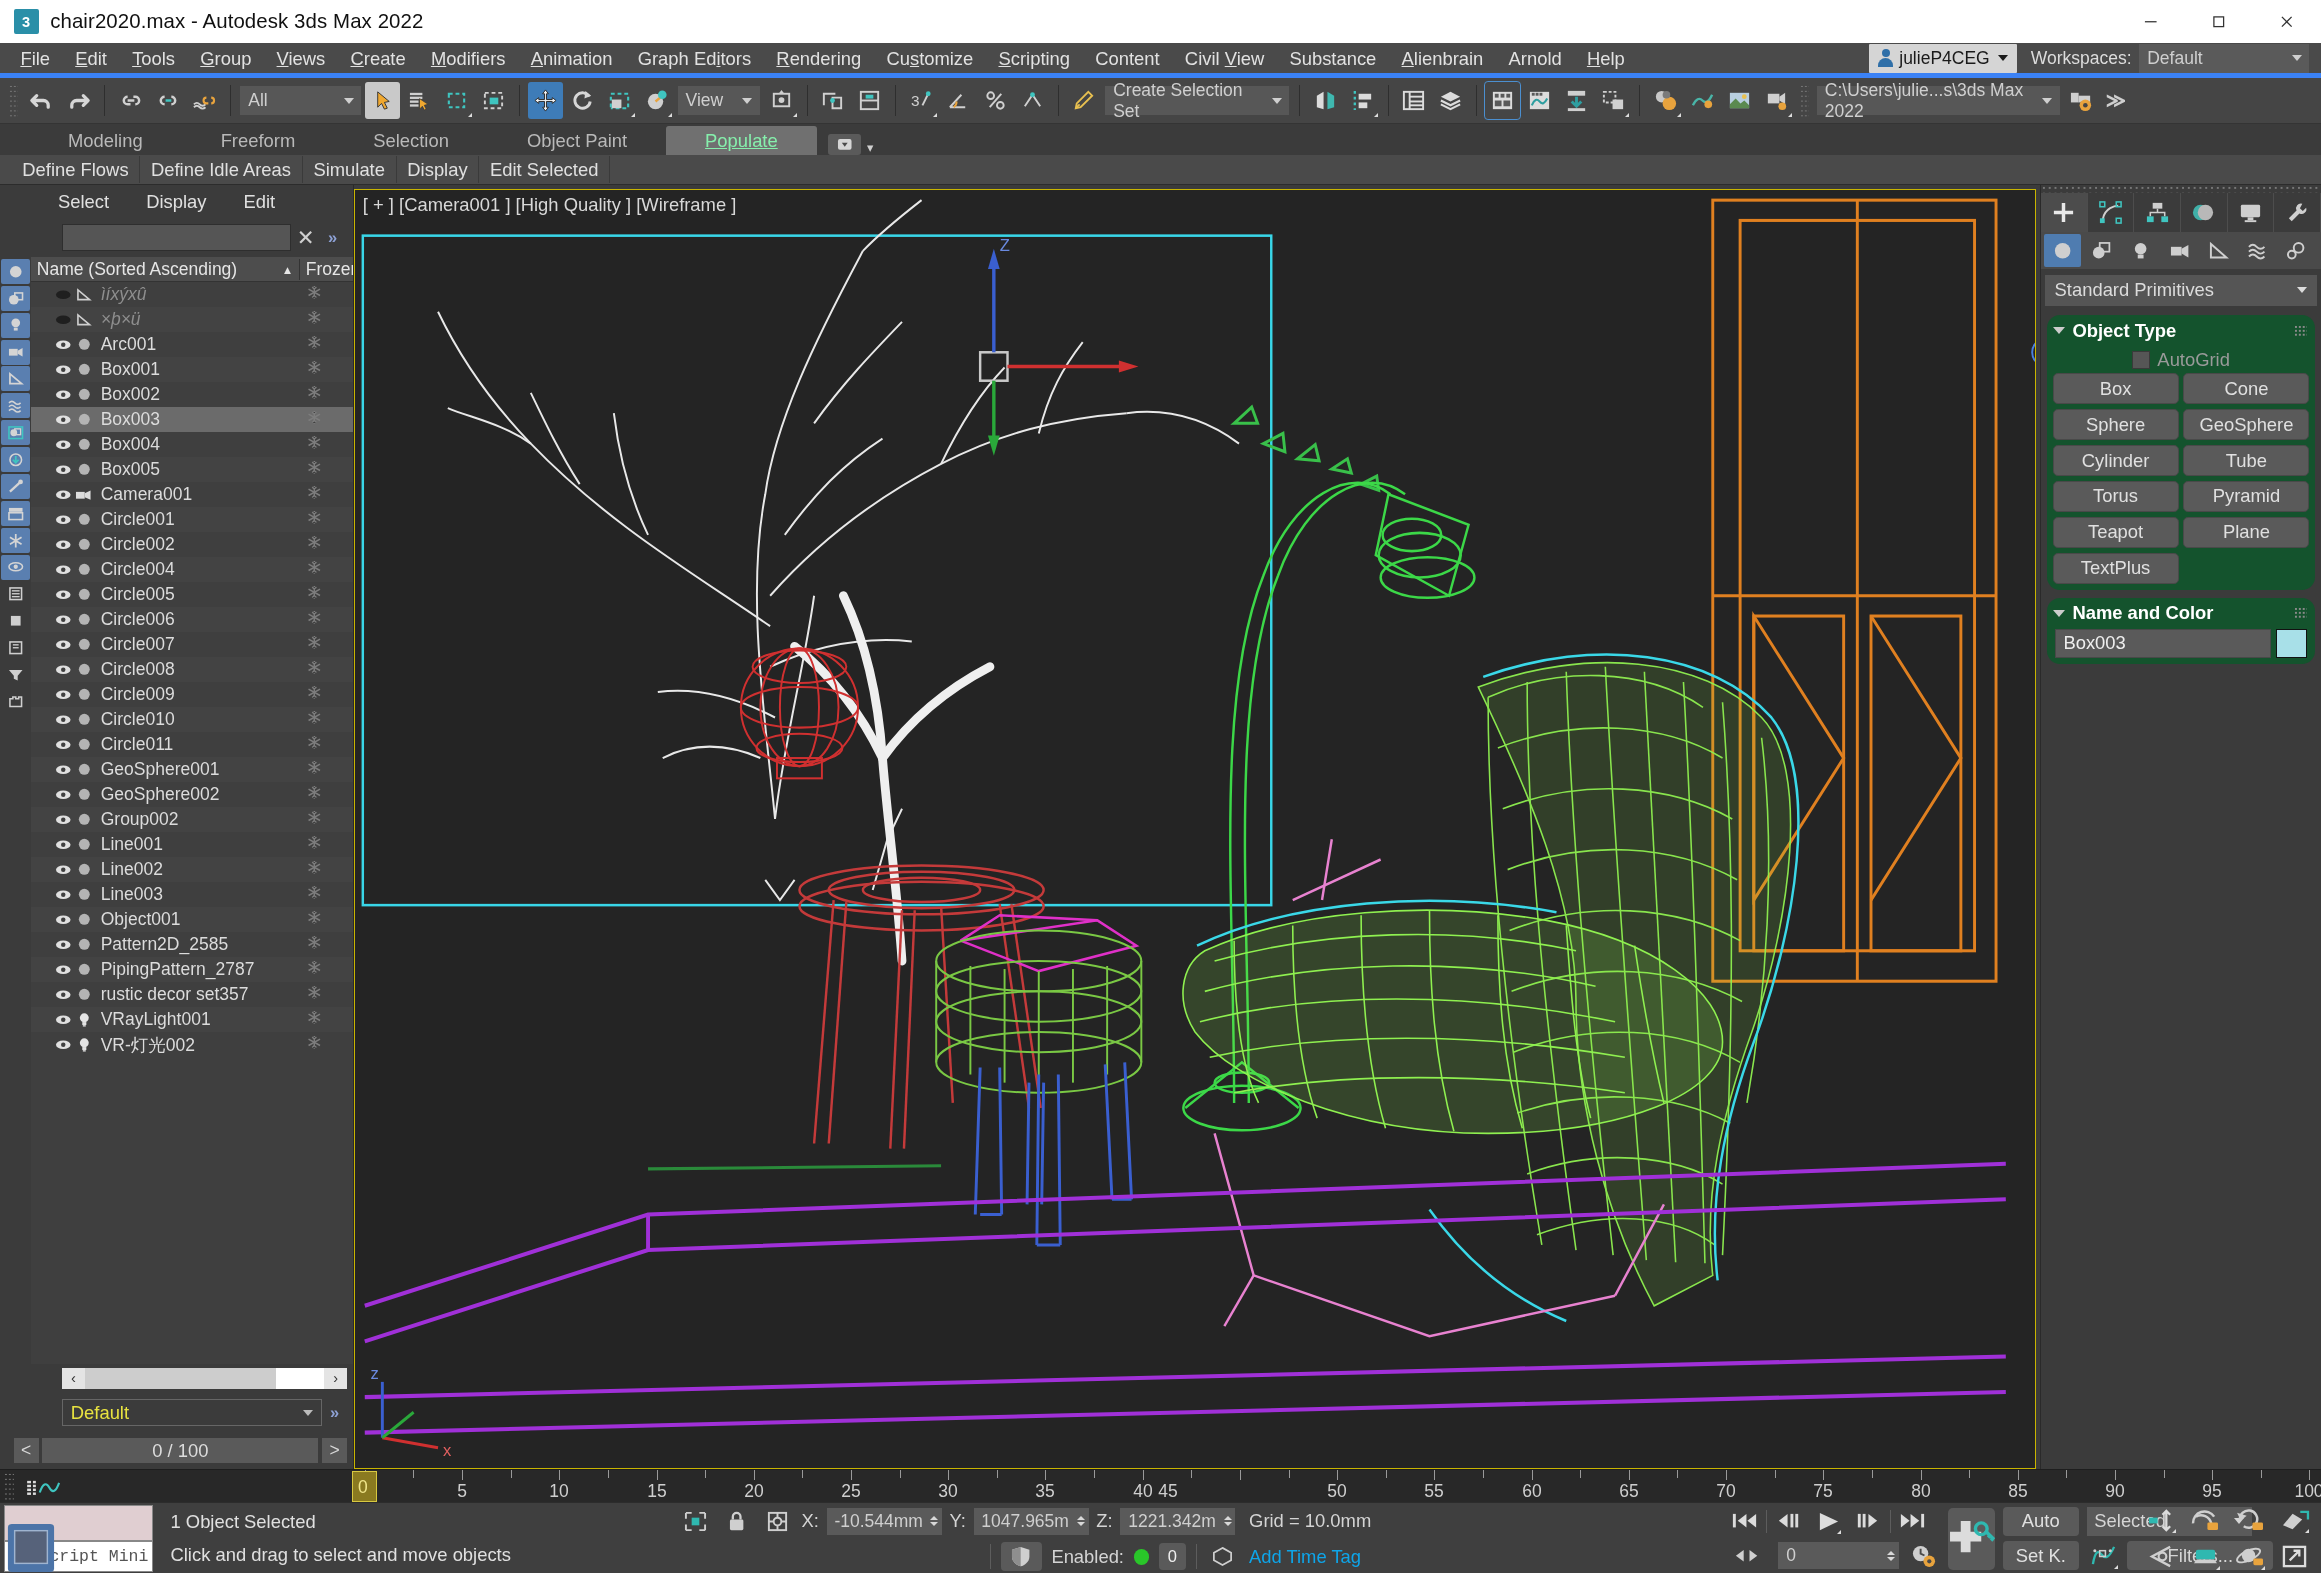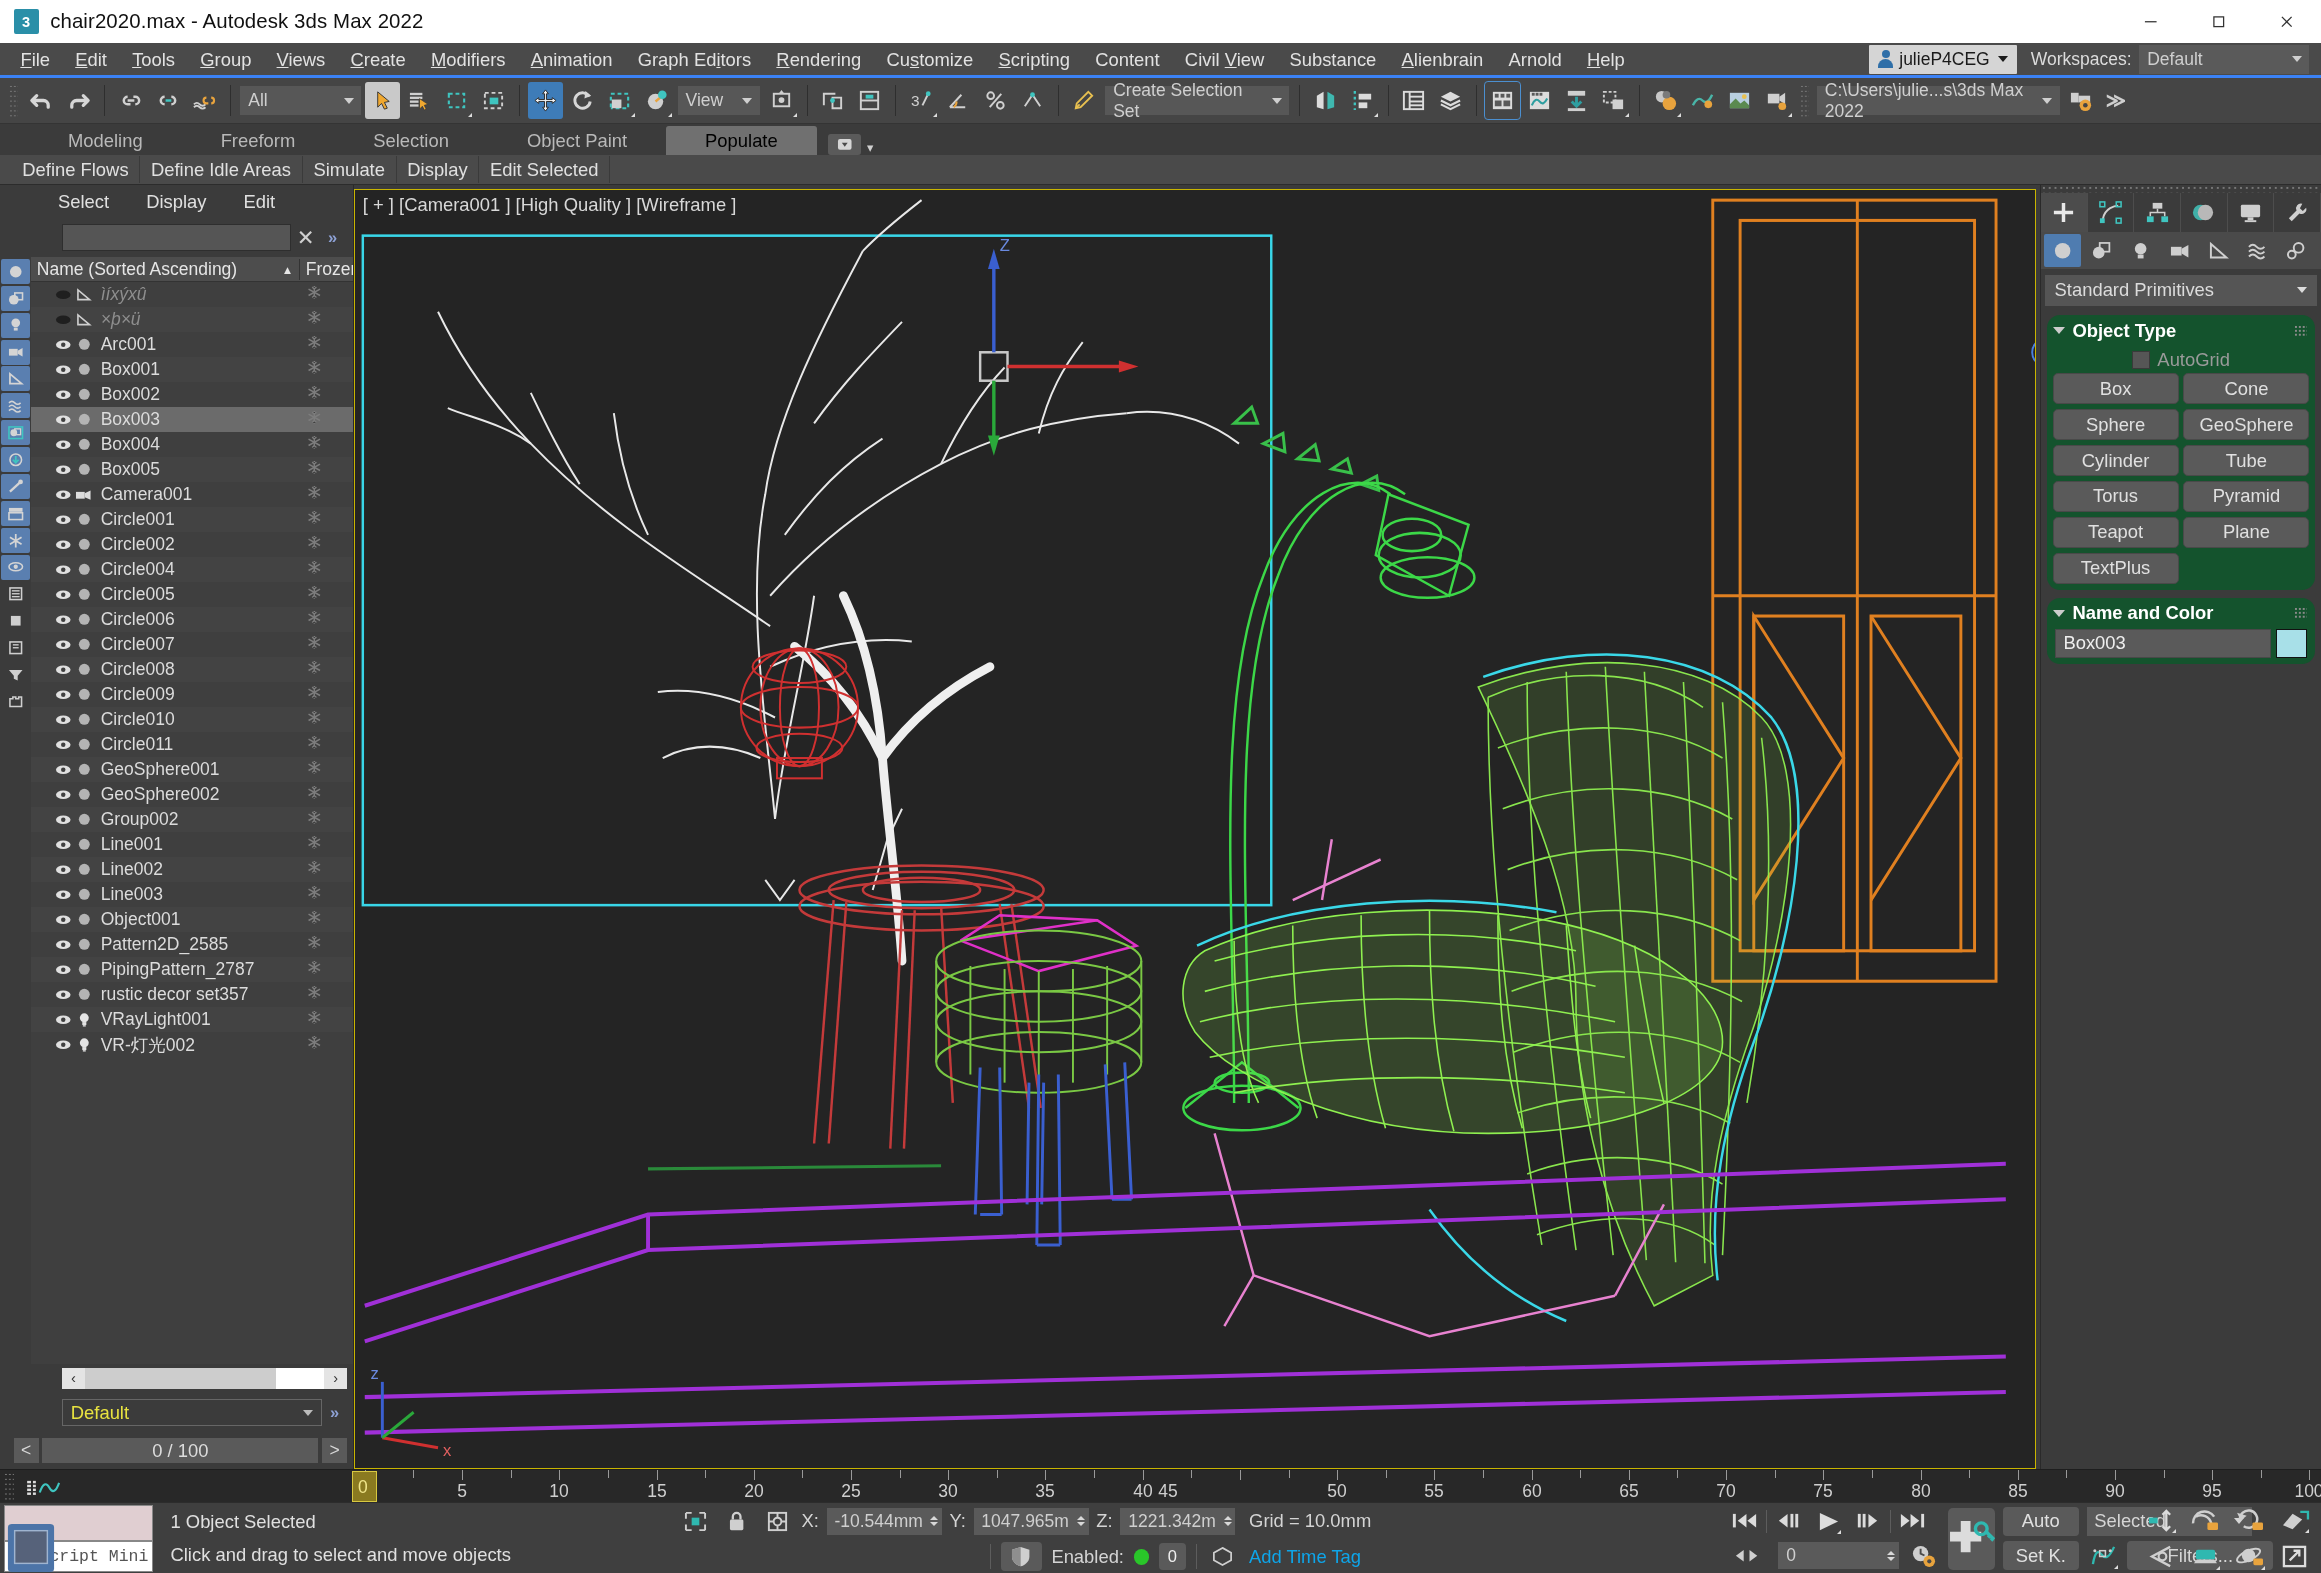--- a/index.html
+++ b/index.html
@@ -25,21 +25,21 @@
     display:flex; align-items:center; justify-content:center;
     color:#fff; font-size:14.6px; font-weight:bold;
   }
   .title-text { color: #111; font-size: 20.4px; letter-spacing: 0.1px; }
   .win-btns { margin-left: auto; display: flex; height: 43px; }
   .win-btn { width: 68px; height: 43px; display: flex; align-items: center; justify-content: center; color: #333; font-size: 17.5px; }
 
   
   .menubar {
     height: 35px; background: #4a4a4a; display: flex; align-items: center;
-    flex: none; padding-left: 7.8px; border-bottom: 3px solid #3b82f6;
+    flex: none; padding-left: 7.8px; border-bottom: 5px solid #3b82f6;
   }
   .menu-item {
     padding: 0 12.6px; height: 35px; line-height: 35px; font-size: 18.4px; color: #e2e2e2;
     white-space: nowrap;
   }
   .menu-item u { text-decoration: underline; }
   .user-chip {
     margin-left: auto; display: flex; align-items: center; height: 29px;
     background: #d5d5d5; color: #1a1a1a; padding: 0 9.7px 0 7.8px; border-radius: 1px;
     font-size: 17.5px; margin-right: 3.9px;
@@ -76,21 +76,21 @@
   .corner { position:absolute; right:1.9px; bottom:1.9px; width:0;height:0;
     border-left:4.9px solid transparent; border-bottom:4.9px solid #ddd; }
 
   
   svg.ic { display:block; }
 
   
   .ribbon { flex:none; background:#3f3f3f; border-bottom:1px solid #2c2c2c; }
   .ribbon-tabs { height:31px; display:flex; align-items:flex-end; padding-left:29px; background:#3b3b3b;}
   .rtab { padding: 0 39px; height:29px; line-height:29px; font-size:18.4px; color:#b9b9b9; }
-  .rtab.sel { background:#707070; color:#000000; border-radius:2.9px 2.9px 0 0; }
+  .rtab.sel { background:#707070; color:#86efac; border-radius:2.9px 2.9px 0 0;text-decoration:underline; }
   .ribbon-sub { height:29px; display:flex; align-items:center; background:#4a4a4a; padding-left:11.6px; }
   .rbtn { padding: 0 10.7px; height:27px; line-height:27px; font-size:18.4px; color:#e0e0e0; border-right:1px solid #3a3a3a; }
   .ribbon-drop { margin-left: 11.6px; width:33px; height:21.3px; background:#5a5a5a; border-radius:2.9px; display:flex;align-items:center;justify-content:center;}
 
   
   .body { flex: 1; display: flex; min-height: 0; }
 
   
   .left-col { width: 354px; flex:none; background:#3b3b3b; display:flex; flex-direction:column; border-right:1px solid #2a2a2a;}
   .se-menu { height:33px; display:flex; align-items:center; padding-left:58px; font-size:18.4px; }

